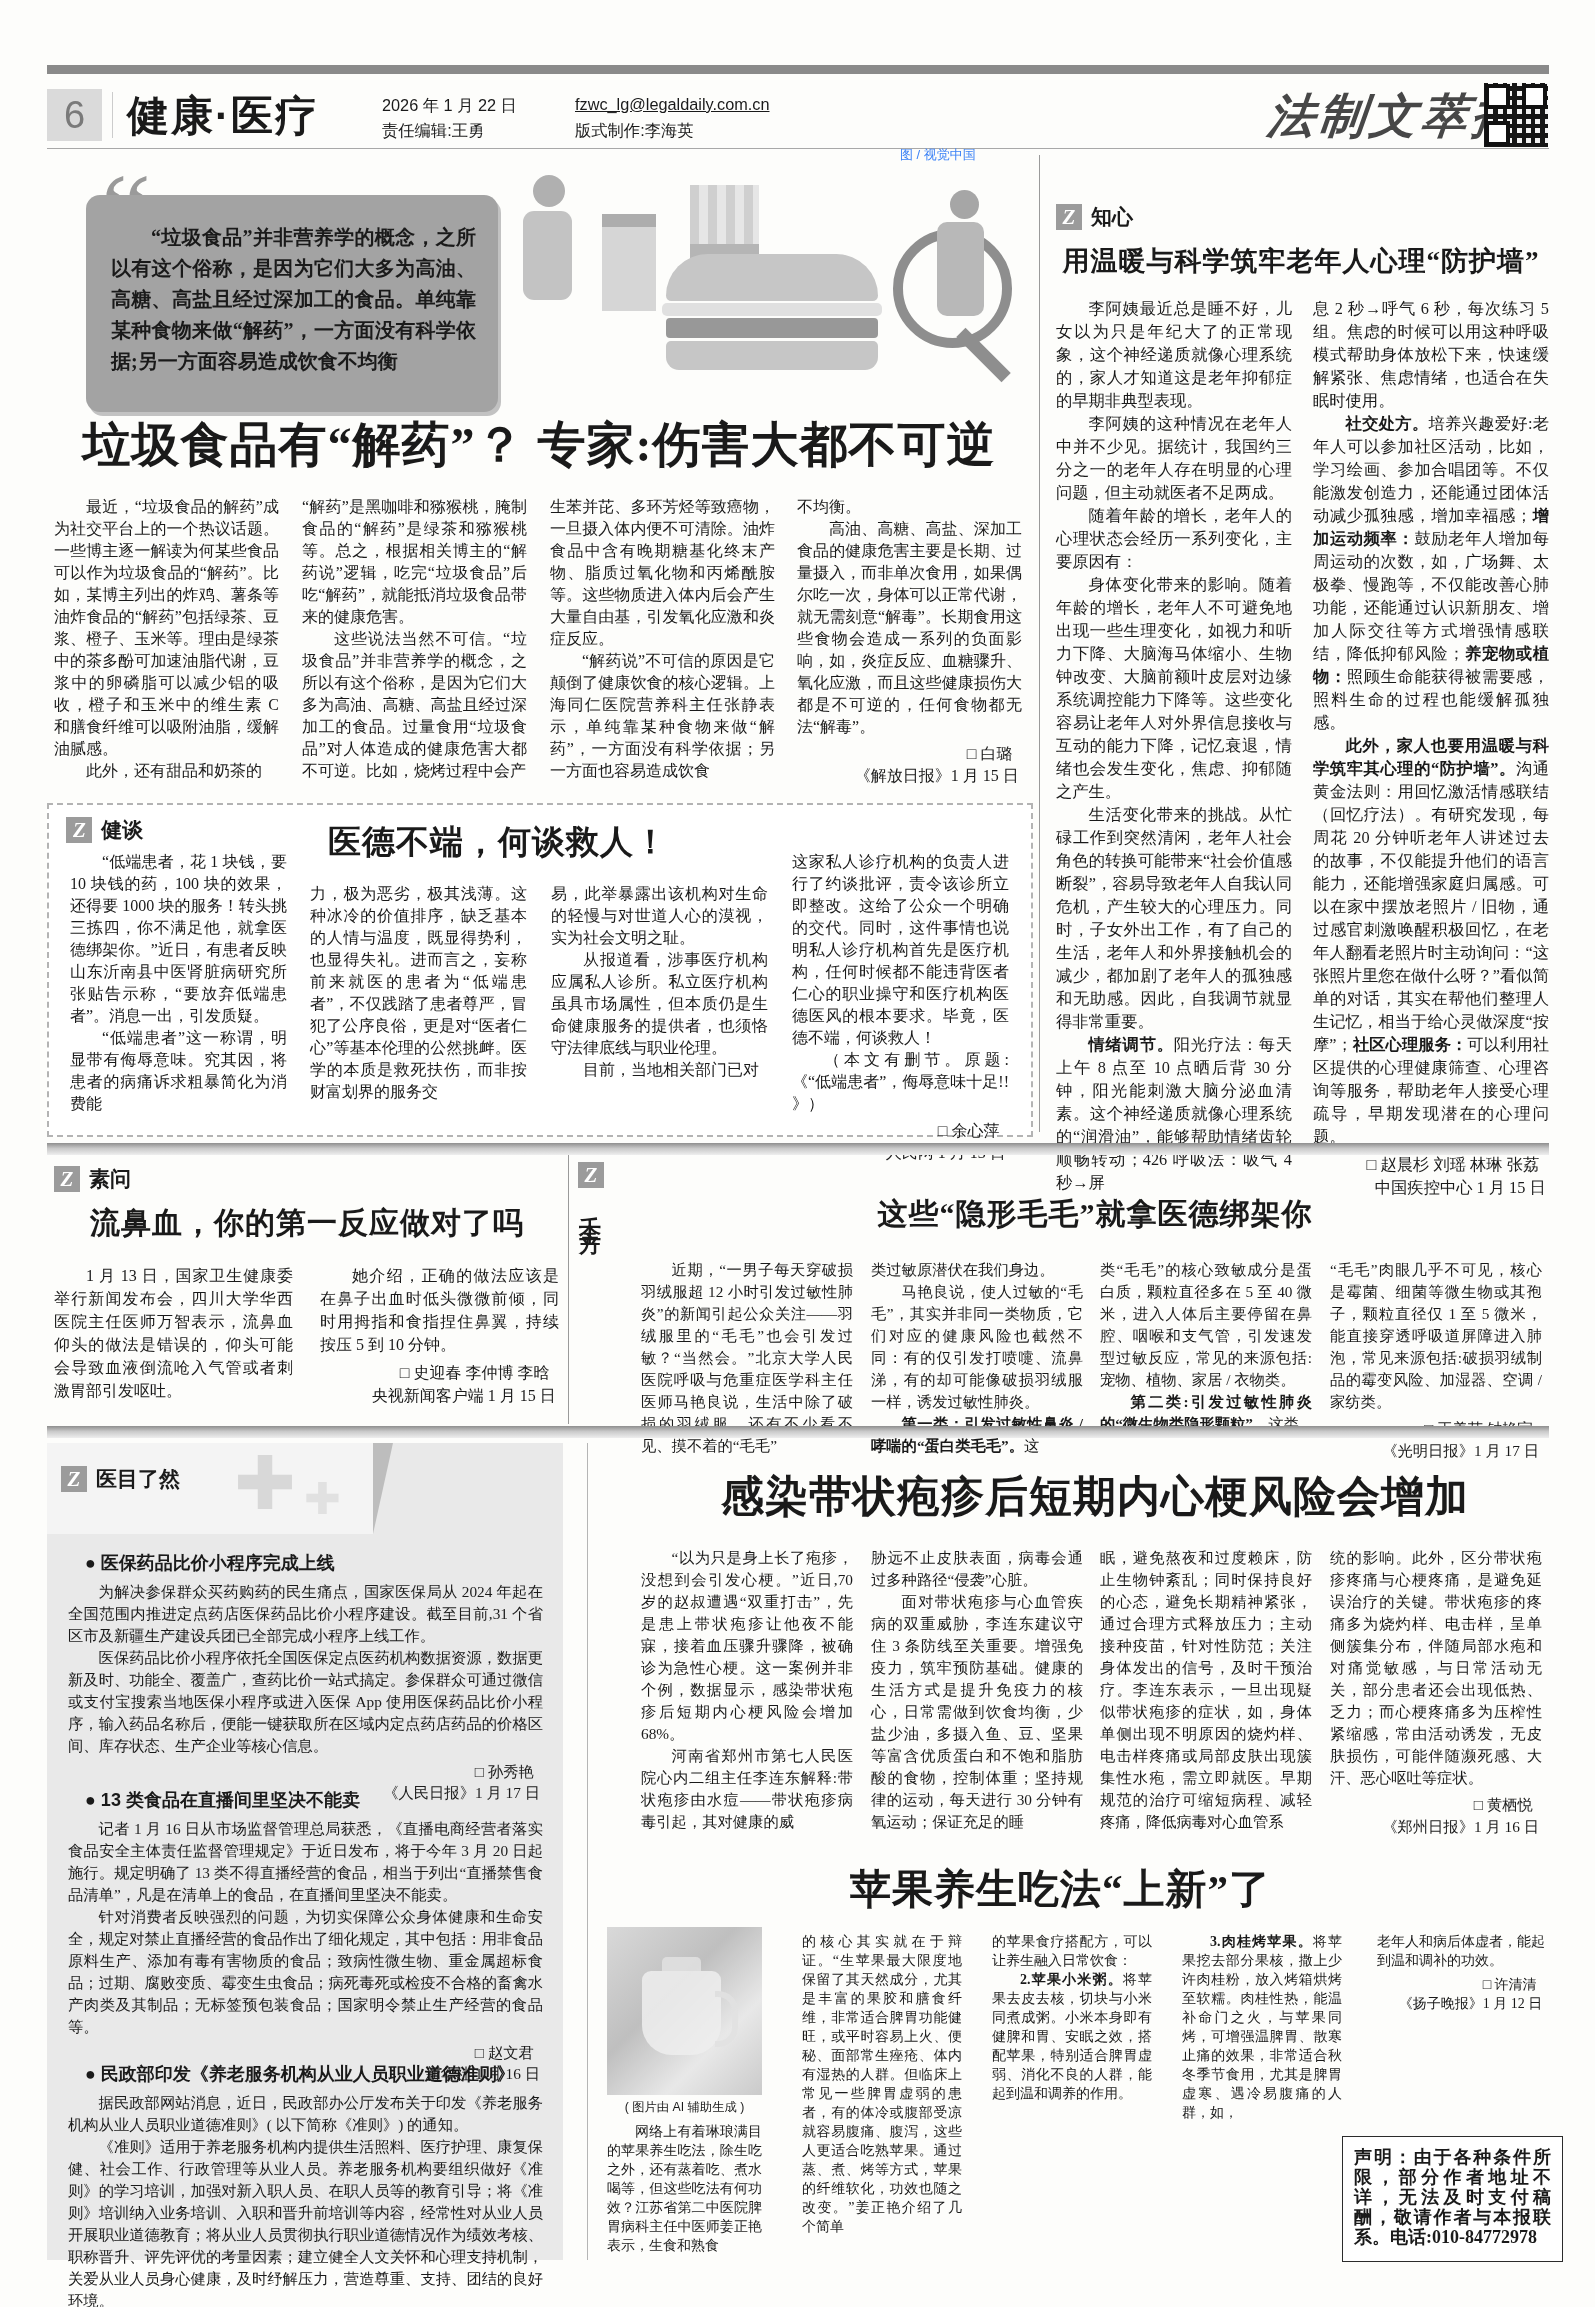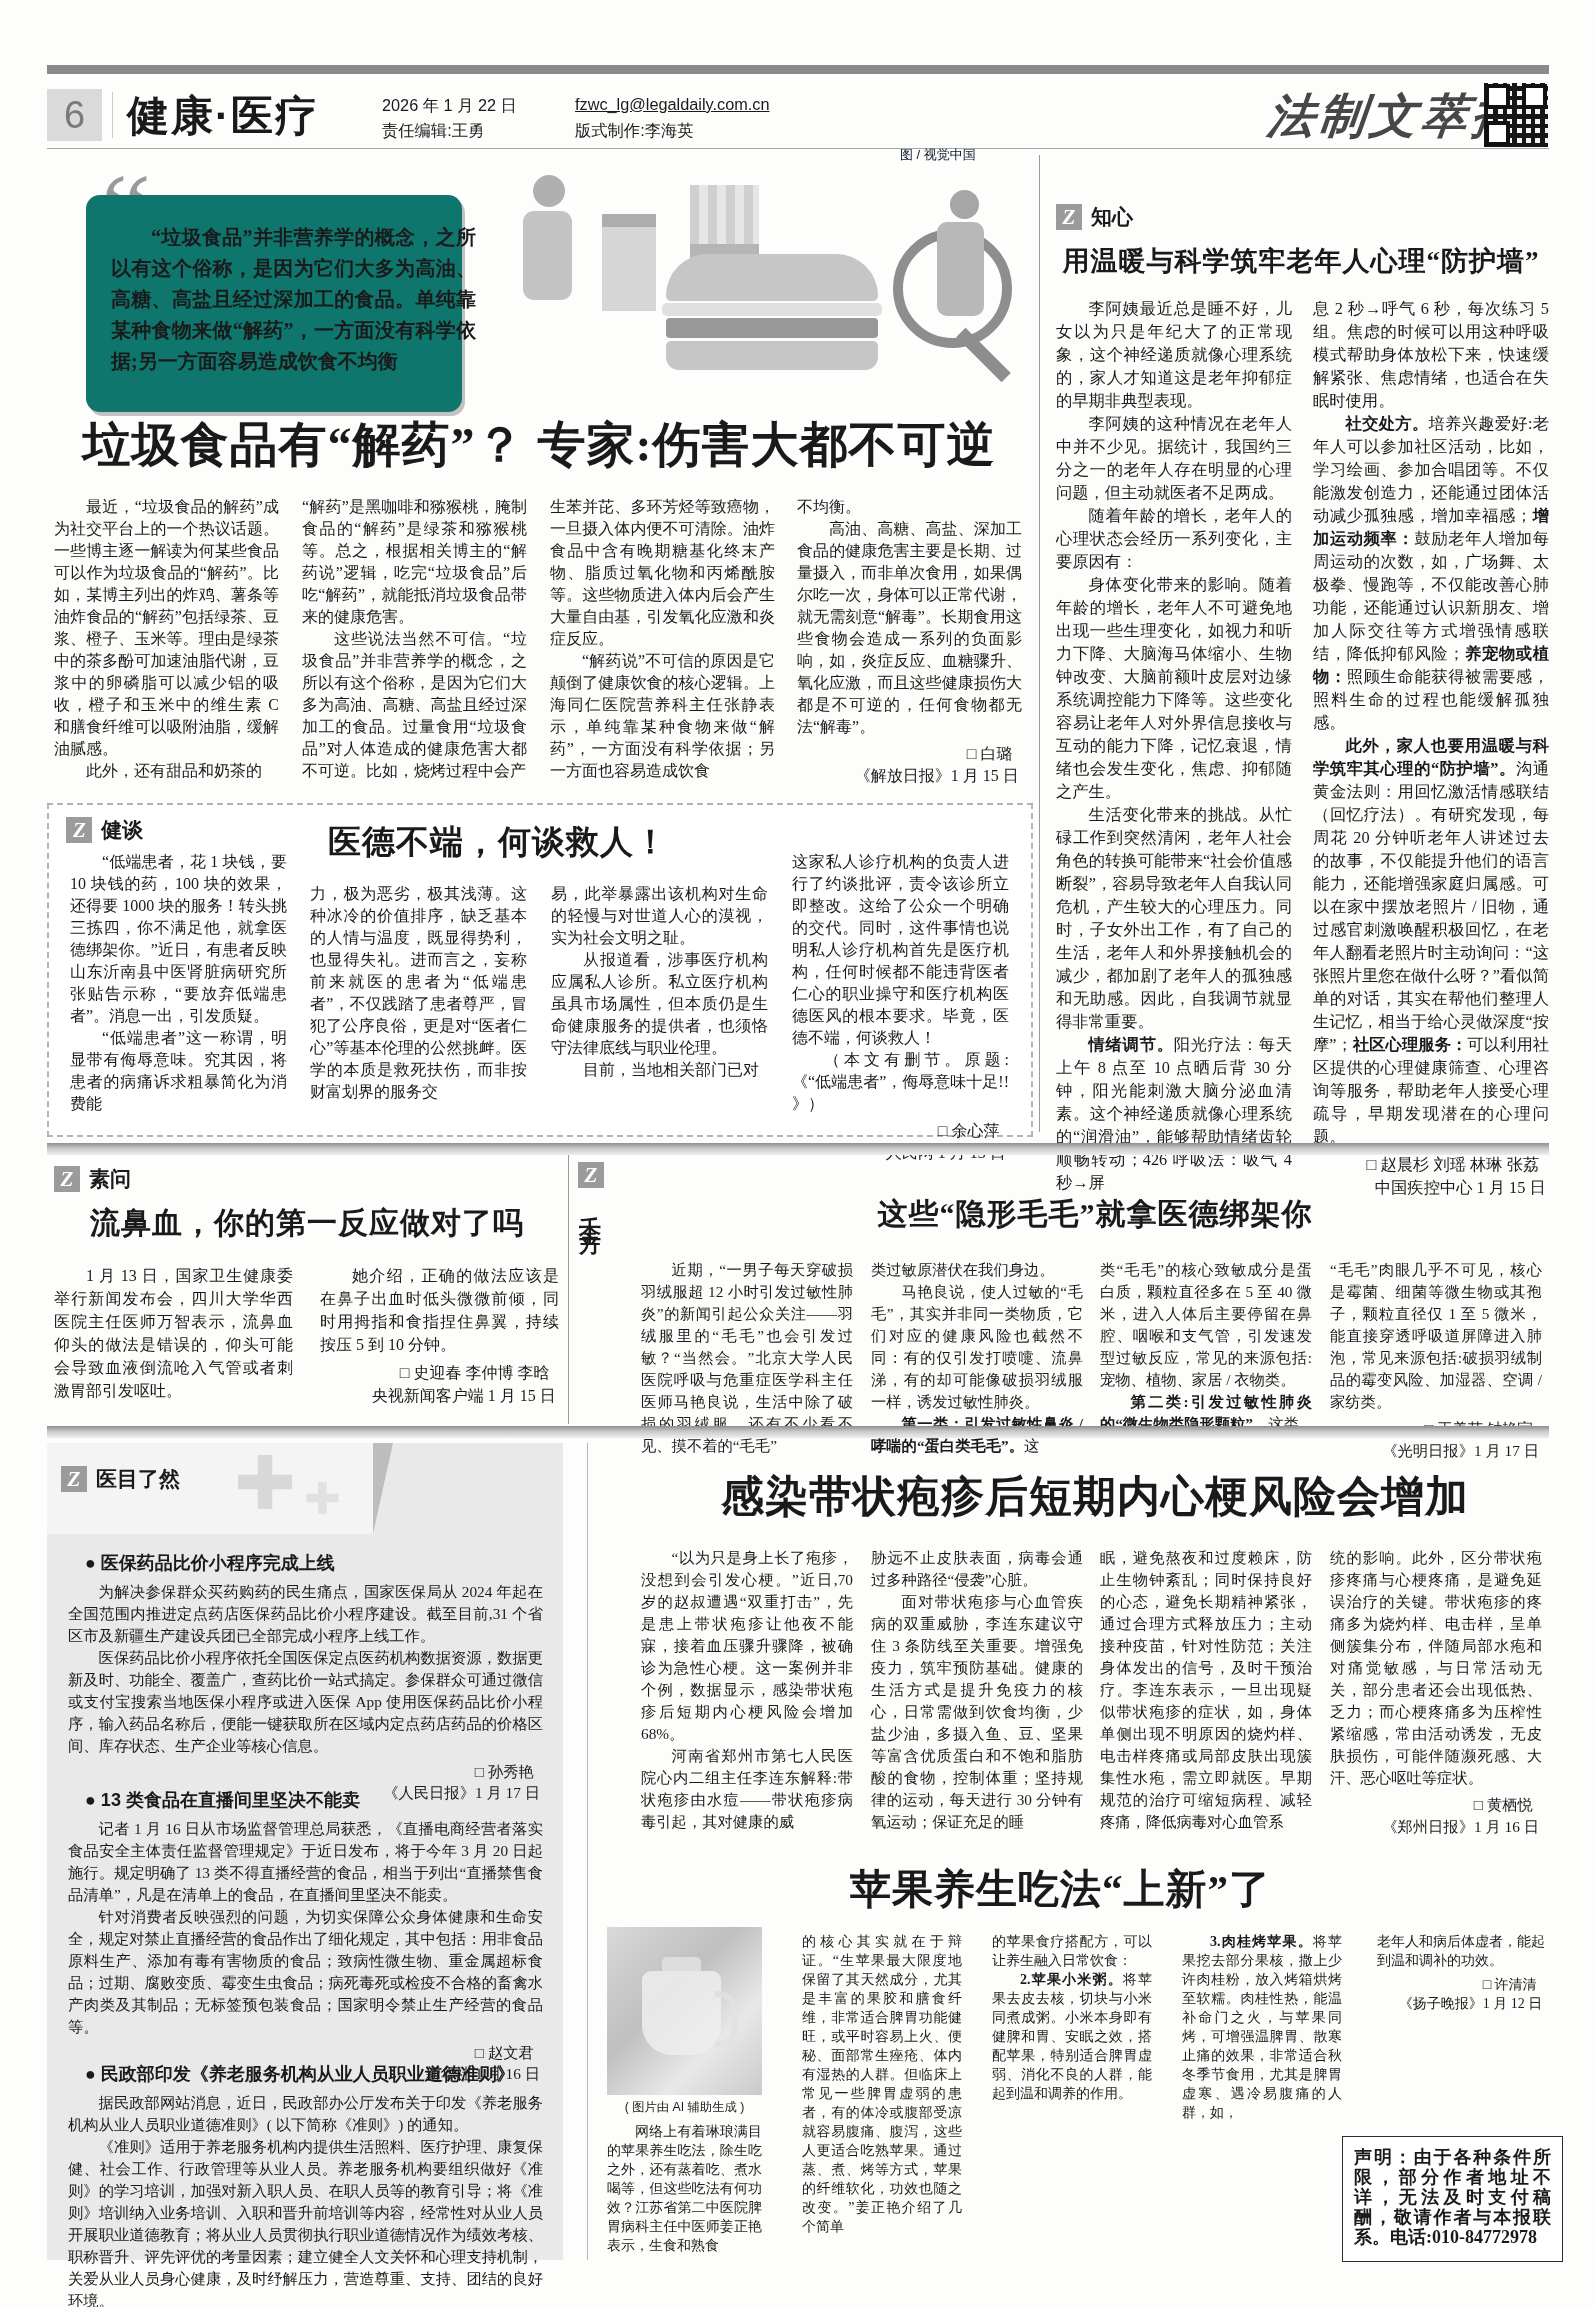--- a/index.html
+++ b/index.html
@@ -45,24 +45,24 @@
   <div class="abs sans" style="left:382px;top:120px;font-size:16.3px;">责任编辑:王勇</div>
   <div class="abs sans" style="left:575px;top:95px;font-size:16.3px;text-decoration:underline;">fzwc_lg@legaldaily.com.cn</div>
   <div class="abs sans" style="left:575px;top:120px;font-size:16.3px;">版式制作:李海英</div>
   <div class="abs" style="left:1268px;top:85px;font-size:47px;font-weight:bold;font-style:italic;color:#474747;transform:skewX(-6deg);letter-spacing:4px;">法制文萃报</div>
   <div class="abs qr" style="left:1484px;top:83px;width:64px;height:64px;">
     <div class="finder" style="left:1px;top:1px;"></div>
     <div class="finder" style="right:1px;top:1px;"></div>
     <div class="finder" style="left:1px;bottom:1px;"></div>
   </div>
   <div class="abs hrule" style="left:47px;top:148px;width:1502px;background:#a8a8a8;"></div>
-  <div class="abs sans" style="left:900px;top:146px;font-size:13px;color:#0f172a;">图 / 视觉中国</div>
+  <div class="abs sans" style="left:900px;top:146px;font-size:13px;color:#3b82f6;">图 / 视觉中国</div>
 
   <div class="abs" style="left:101px;top:148px;font-size:113px;color:#9a9a9a;font-family:'Liberation Serif',serif;">“</div>
-  <div class="abs" style="left:86px;top:195px;width:376px;height:217px;background:#0f766e;border-radius:14px;box-shadow:3px 4px 0 #c2c2c2;">
+  <div class="abs" style="left:86px;top:195px;width:412px;height:217px;background:#a3a3a3;border-radius:14px;box-shadow:3px 4px 0 #c2c2c2;">
     <div class="col" style="position:absolute;left:25px;top:27px;width:365px;font-size:20px;line-height:31px;font-weight:bold;">
       <p class="para" style="margin:0;text-indent:2em;text-align:justify;">“垃圾食品”并非营养学的概念，之所以有这个俗称，是因为它们大多为高油、高糖、高盐且经过深加工的食品。单纯靠某种食物来做“解药”，一方面没有科学依据;另一方面容易造成饮食不均衡</p>
     </div>
   </div>
 
   <div class="abs" style="left:503px;top:155px;width:528px;height:252px;">
     <div class="shape" style="left:20px;top:20px;width:59px;height:148px;">
       <div style="width:32px;height:32px;border-radius:50%;background:#b0b0b0;margin-left:10px;"></div>
       <div style="width:49px;height:89px;border-radius:11px;background:#c3c3c3;margin-top:4px;"></div>
     </div>

